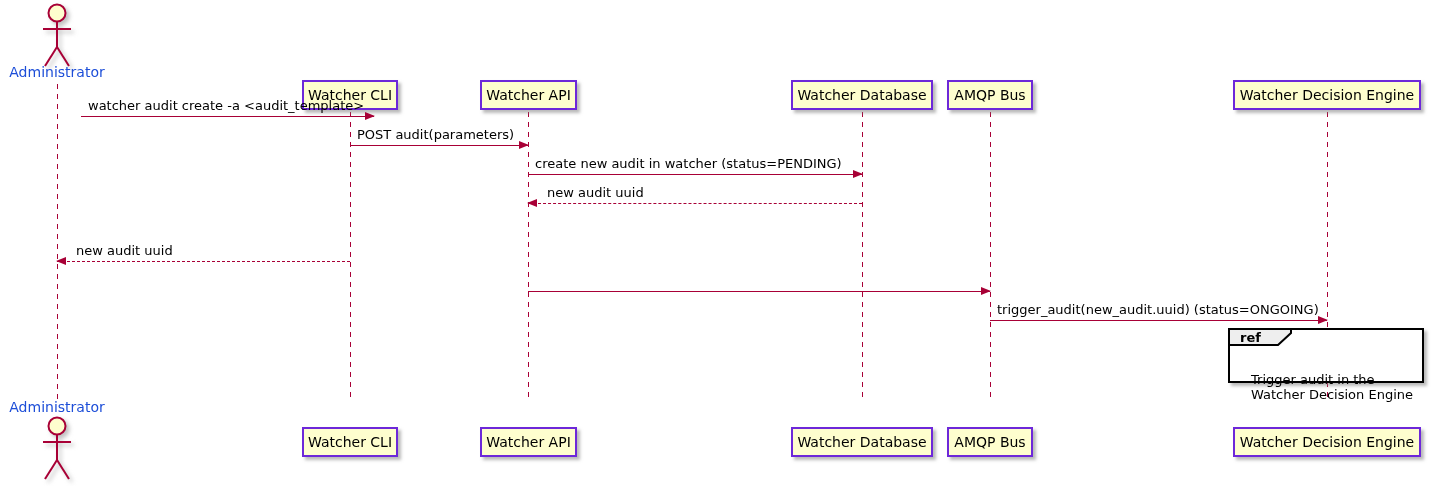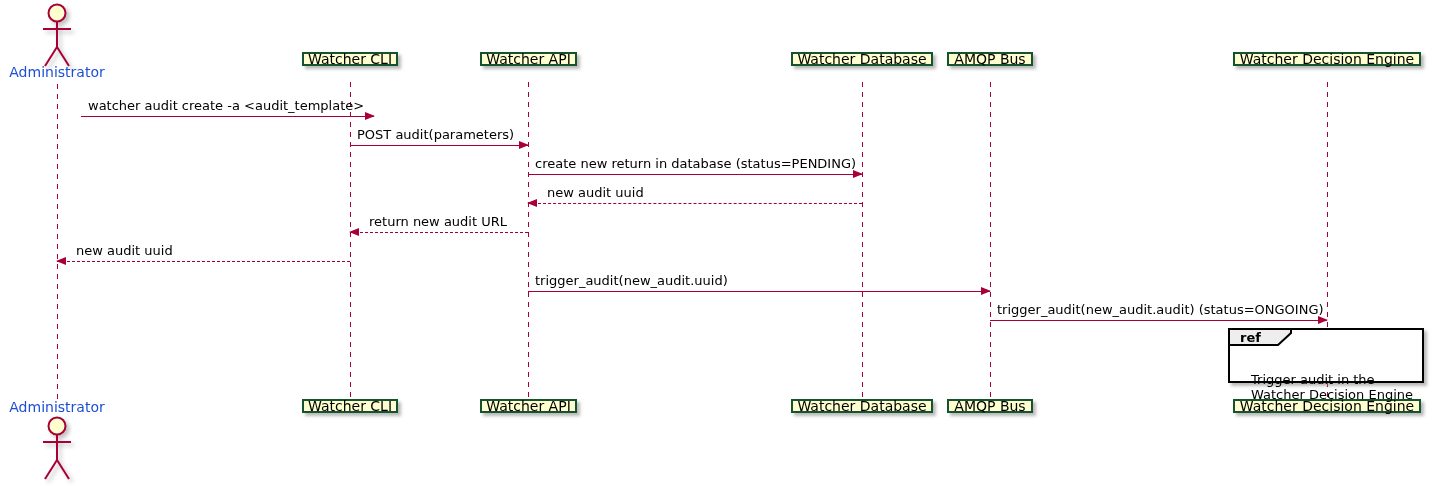--- a/index.html
+++ b/index.html
@@ -15,32 +15,33 @@
     background: #ffffff;
     overflow: hidden;
   }
   .lifelines-svg {
     position: absolute;
     left: 0; top: 0;
     z-index: 0;
   }
   .pbox {
     position: absolute;
-    height: 14px;
+    height: 30px;
     box-sizing: border-box;
     background: #FEFECE;
-    border: 2px solid #14532d;
+    border: 2px solid #6d28d9;
     box-shadow: 3px 3px 3px rgba(130,130,130,0.55);
     display: flex;
     align-items: center;
     justify-content: center;
     font-size: 14px;
     color: #000000;
     white-space: nowrap;
     z-index: 2;
+    margin-top: 28px;
   }
   .actor-figure {
     position: absolute;
     z-index: 2;
     filter: drop-shadow(3px 3px 2px rgba(130,130,130,0.5));
   }
   .actor-label {
     position: absolute;
     font-size: 14px;
     color: #1d4ed8;
@@ -175,51 +176,45 @@
     <div class="arr right"></div>
   </div>
 
   <div class="msg" style="left:350px; top:127px; width:178px;">
     <span class="msg-label" style="left:7px;">POST audit(parameters)</span>
     <div class="msg-line"></div>
     <div class="arr right"></div>
   </div>
 
   <div class="msg" style="left:528px; top:156px; width:334px;">
-    <span class="msg-label" style="left:7px;">create new return in database (status=PENDING)</span>
+    <span class="msg-label" style="left:7px;">create new audit in watcher (status=PENDING)</span>
     <div class="msg-line"></div>
     <div class="arr right"></div>
   </div>
 
   <div class="msg" style="left:528px; top:185px; width:334px;">
     <span class="msg-label" style="left:19px;">new audit uuid</span>
     <div class="msg-line dashed"></div>
     <div class="arr left"></div>
   </div>
 
-  <div class="msg" style="left:350px; top:214px; width:178px;">
-    <span class="msg-label" style="left:19px;">return new audit URL</span>
-    <div class="msg-line dashed"></div>
-    <div class="arr left"></div>
-  </div>
 
   <div class="msg" style="left:57px; top:243px; width:293px;">
     <span class="msg-label" style="left:19px;">new audit uuid</span>
     <div class="msg-line dashed"></div>
     <div class="arr left"></div>
   </div>
 
   <div class="msg" style="left:528px; top:273px; width:462px;">
-    <span class="msg-label" style="left:7px;">trigger_audit(new_audit.uuid)</span>
     <div class="msg-line"></div>
     <div class="arr right"></div>
   </div>
 
   <div class="msg" style="left:990px; top:302px; width:337px;">
-    <span class="msg-label" style="left:7px;">trigger_audit(new_audit.audit) (status=ONGOING)</span>
+    <span class="msg-label" style="left:7px;">trigger_audit(new_audit.uuid) (status=ONGOING)</span>
     <div class="msg-line"></div>
     <div class="arr right"></div>
   </div>
 
   <div class="ref-box">
     <svg class="ref-header-svg" width="66" height="19">
       <polygon points="1,1 63,1 63,5 50,17 1,17" fill="#EEEEEE" stroke="#000000" stroke-width="2"></polygon>
     </svg>
     <div class="ref-keyword">ref</div>
     <div class="ref-body">

